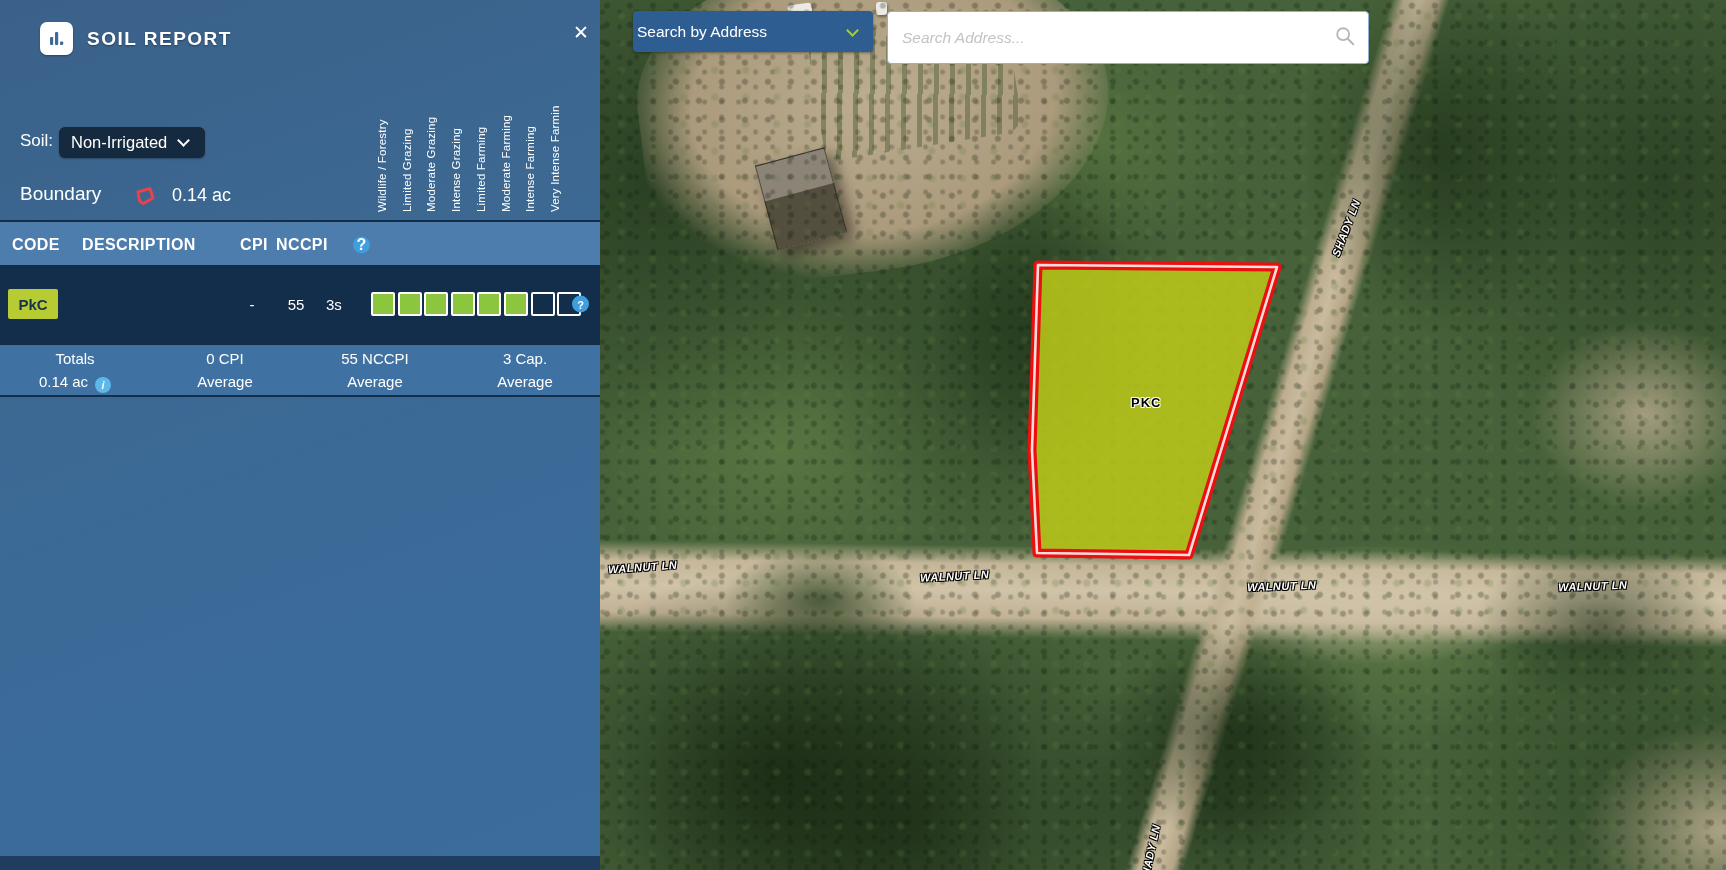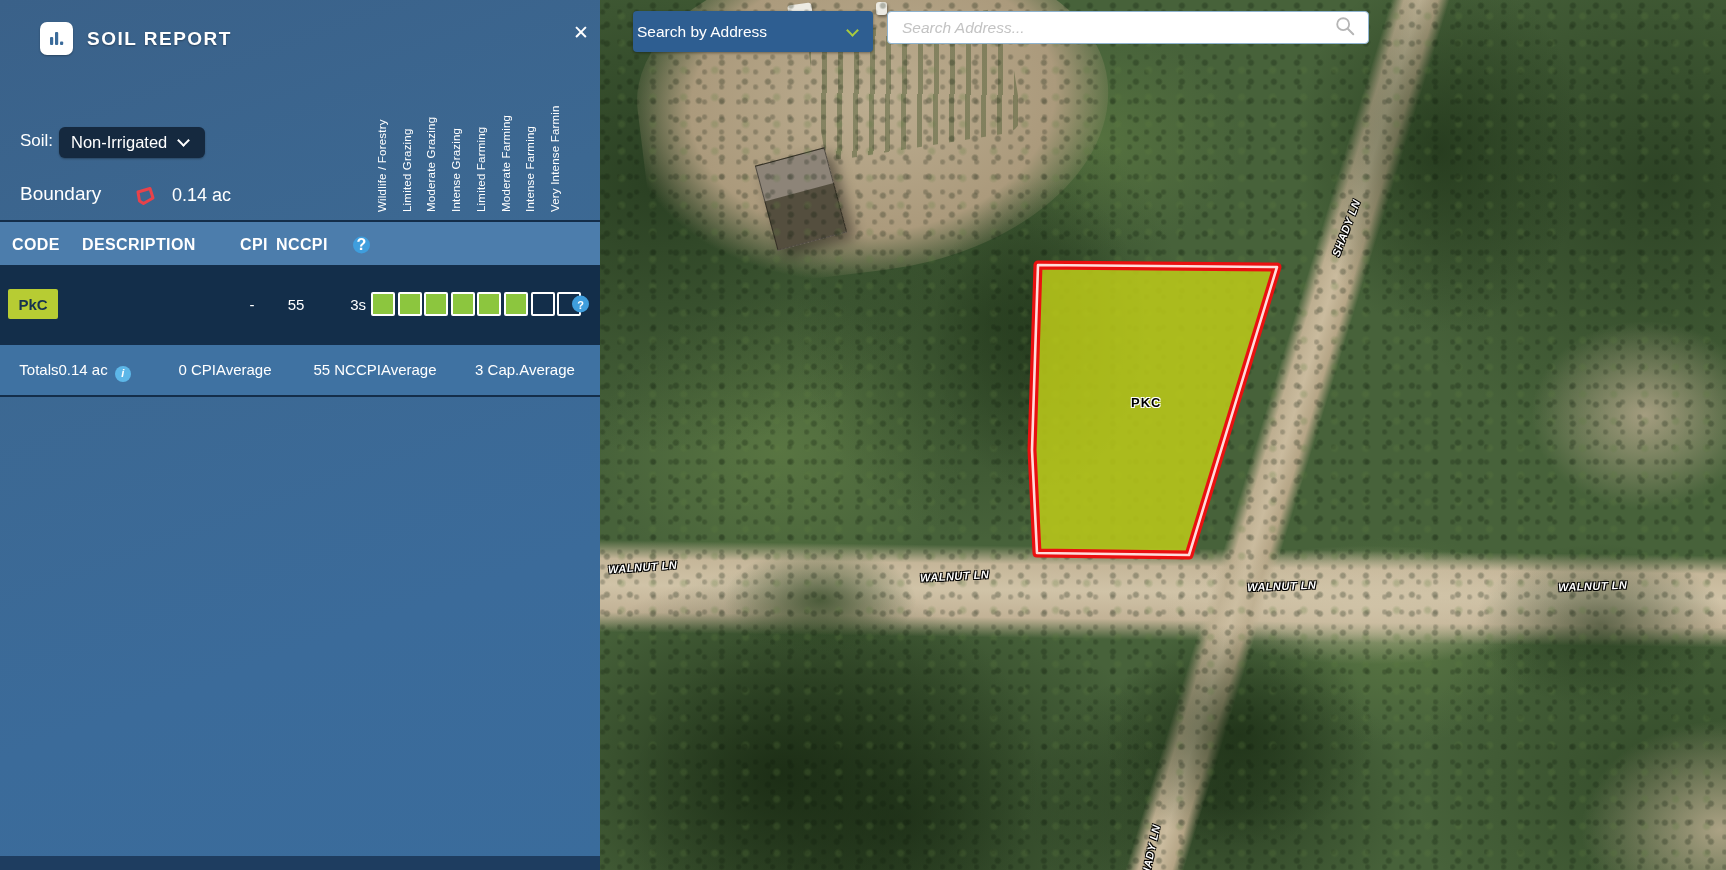--- a/index.html
+++ b/index.html
@@ -56,32 +56,32 @@
 
   .trow{position:absolute;left:0;top:265px;width:100%;height:78px;background:#132e4a;}
   .code-badge{position:absolute;left:8px;top:50%;transform:translateY(-50%);width:50px;
               height:30px;background:#b7cc33;color:#16324f;font-weight:bold;font-size:15px;
               display:flex;align-items:center;justify-content:center;border-radius:2px;}
   .desc{position:absolute;left:82px;top:7px;width:156px;font-size:14.5px;line-height:1.38;}
   .cell-cpi{position:absolute;left:240px;width:24px;text-align:center;top:50%;
             transform:translateY(-50%);font-size:15px;}
   .cell-nccpi{position:absolute;left:276px;width:40px;text-align:center;top:50%;
               transform:translateY(-50%);font-size:15px;}
-  .cell-cap{position:absolute;left:326px;width:40px;text-align:right;top:50%;
+  .cell-cap{position:absolute;left:326px;width:40px;text-align:left;top:50%;
             transform:translateY(-50%);font-size:15px;}
   .capcells{position:absolute;left:371px;top:50%;transform:translateY(-50%);display:flex;}
   .capbox{width:20px;height:20px;border:2px solid #fff;border-radius:2px;margin-right:2.6px;
           background:#132e4a;}
   .capbox.on{background:#8cc63e;}
   .trow .qmark{left:572px;top:50%;transform:translateY(-50%);}
 
   .totals{position:absolute;left:0;top:343px;width:100%;height:54px;background:#3f72a2;
           border-top:2px solid #142e4a;border-bottom:2px solid #142e4a;box-sizing:border-box;
           display:flex;}
-  .tot-col{flex:1;display:flex;flex-direction:row;align-items:center;justify-content:center;
+  .tot-col{flex:1;display:flex;flex-direction:column;align-items:center;justify-content:center;
            font-size:15px;line-height:1.55;}
   .info-icon{display:inline-flex;width:16px;height:16px;border-radius:50%;background:#5db7e8;
              color:#fff;font-size:11px;font-style:italic;font-weight:bold;align-items:center;
              justify-content:center;margin-left:7px;vertical-align:-2px;cursor:pointer;}
   .panel-bottom{position:absolute;left:0;bottom:0;width:100%;height:14px;background:#1e3d60;}
 
   
   .map{position:absolute;left:600px;top:0;width:1126px;height:870px;overflow:hidden;
        background:
         radial-gradient(ellipse 480px 420px at 60px 180px, rgba(22,40,18,.6), transparent 65%),
@@ -126,21 +126,21 @@
   .parcel-label{position:absolute;color:#000;font-size:13px;font-weight:bold;letter-spacing:1px;
         font-style:normal;
         text-shadow:-1px -1px 0 #fff,1px -1px 0 #fff,-1px 1px 0 #fff,1px 1px 0 #fff;}
 
   .search-mode{position:absolute;left:33px;top:11px;width:240px;height:41px;background:#2e5e91;
         border-radius:4px;display:flex;align-items:center;color:#fff;font-size:15.5px;
         box-shadow:0 1px 3px rgba(0,0,0,.4);cursor:pointer;z-index:40;}
   .search-mode .val{margin-left:4px;flex:1;}
   .chev-green{display:inline-block;width:7px;height:7px;border-right:2px solid #a9cb3f;
         border-bottom:2px solid #a9cb3f;transform:rotate(45deg);margin-right:16px;margin-top:-3px;}
-  .search-box{position:absolute;left:287px;top:11px;width:482px;height:33px;background:#fff;
+  .search-box{position:absolute;left:287px;top:11px;width:482px;height:53px;background:#fff;
         border:1px solid #8fb3cf;border-radius:4px;box-sizing:border-box;display:flex;
         align-items:center;z-index:40;}
   .search-box input{flex:1;border:none;outline:none;background:transparent;margin-left:12px;
         font-size:15.5px;font-style:italic;color:#555;
         font-family:"Liberation Sans","DejaVu Sans",sans-serif;}
   .search-box input::placeholder{color:#c3c3c3;font-style:italic;}
   .mag{margin-right:12px;flex:0 0 auto;}
 </style>
 </head>
 <body>

